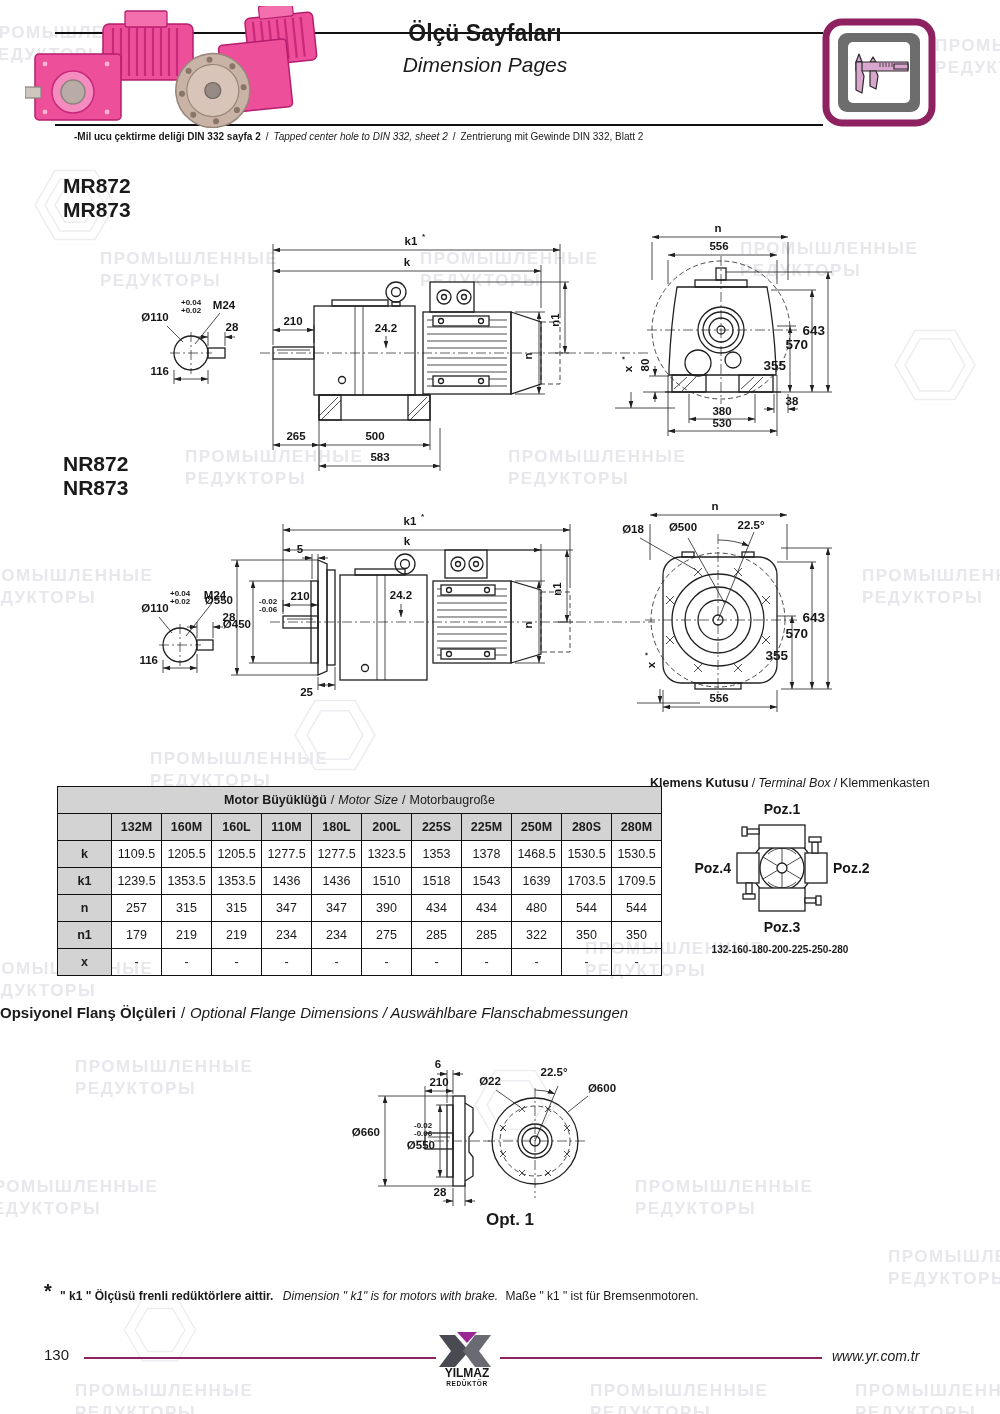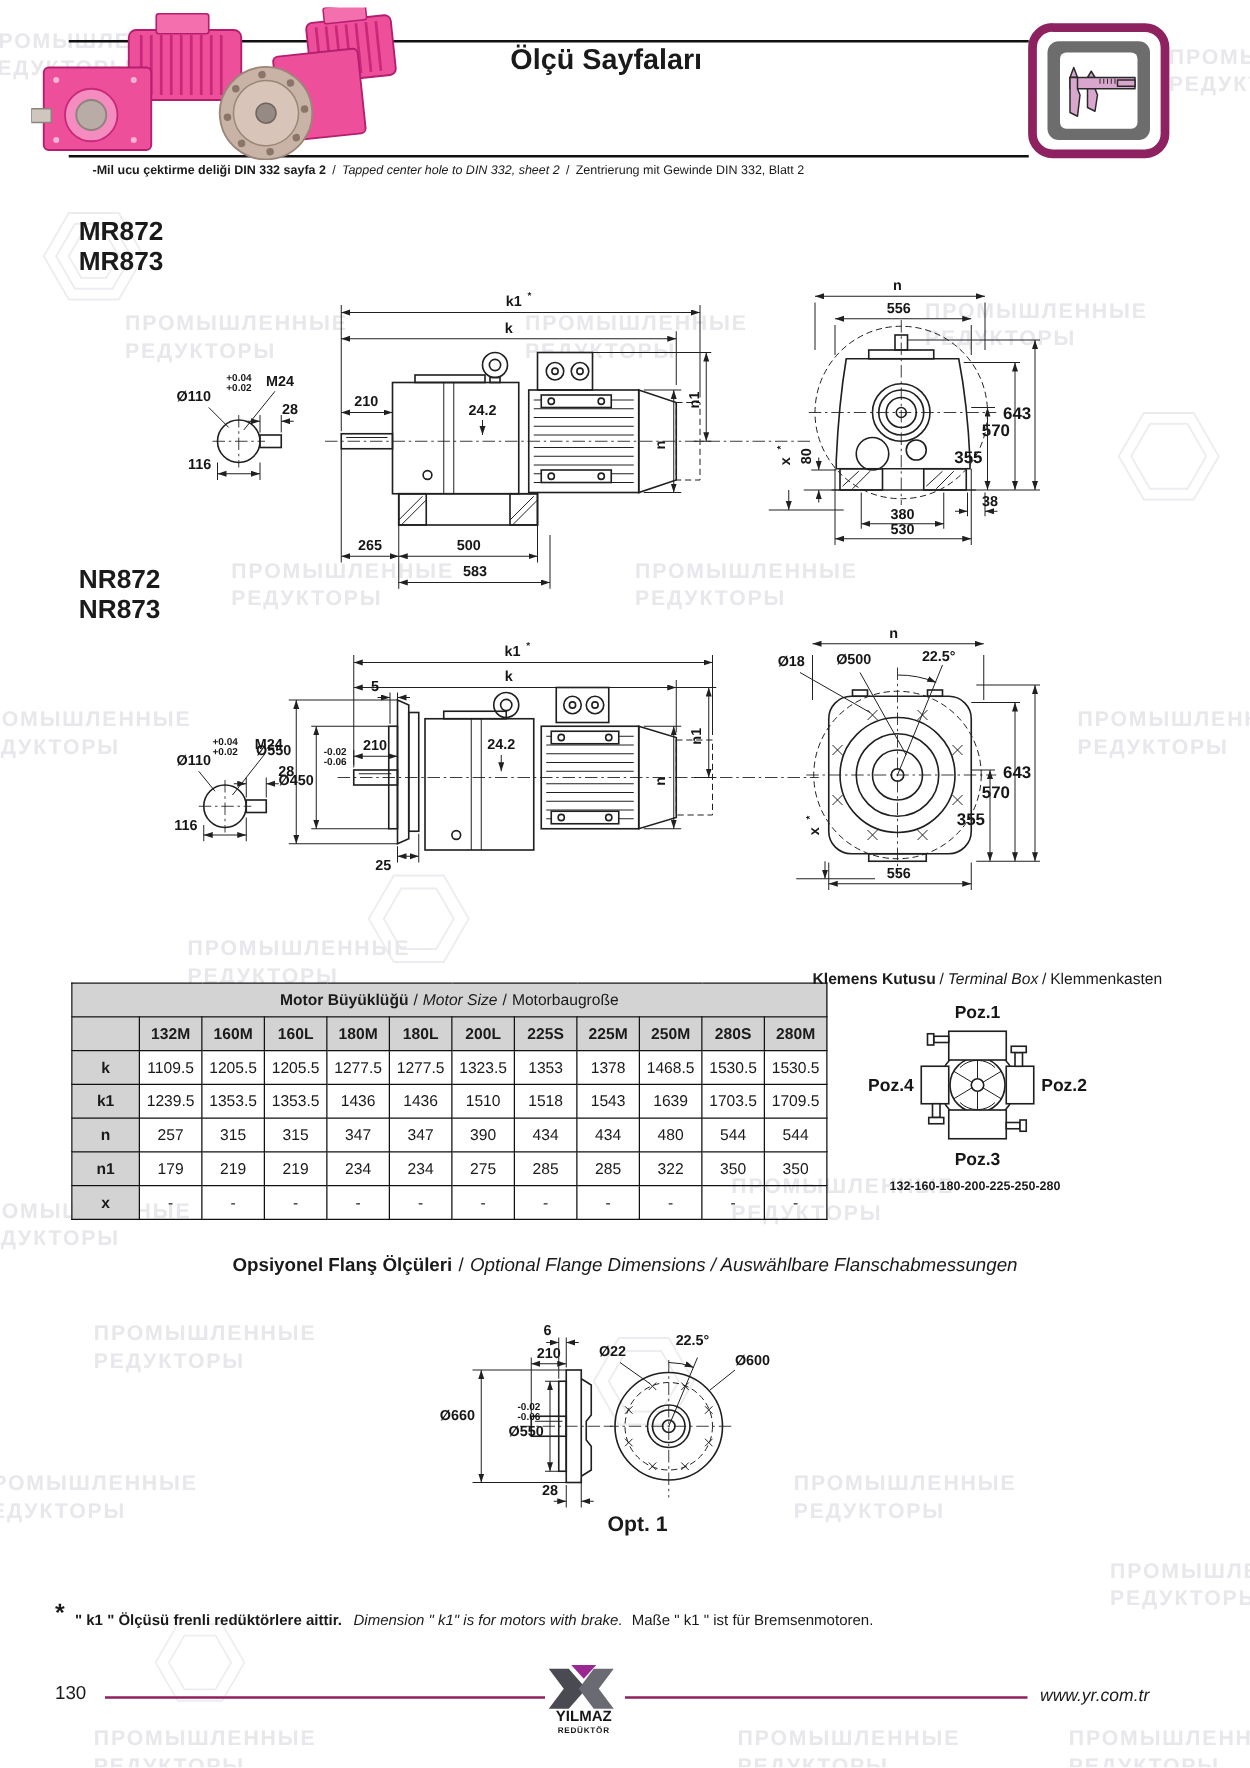--- a/index.html
+++ b/index.html
@@ -6,21 +6,21 @@
   .page { position:relative; width:1000px; height:1414px; background:#fff; overflow:hidden;
           font-family:"Liberation Sans", sans-serif; color:#1a1a1a; }
   .abs { position:absolute; }
   .wm { position:absolute; z-index:1; color:#e7e7ec; font-weight:bold; font-size:17px;
         letter-spacing:1.5px; line-height:1.3; white-space:nowrap; }
   .hex { position:absolute; z-index:0; }
   .hex path { fill:none; stroke:#ededf1; stroke-width:1.5; }
   .content { z-index:2; }
   
   .hline { position:absolute; left:55px; width:768px; height:2px; background:#111; z-index:2; }
-  .titleblock { position:absolute; left:320px; top:34px; width:330px; text-align:center; z-index:3; }
+  .titleblock { position:absolute; left:320px; top:20px; width:330px; text-align:center; z-index:3; }
   .t1 { font-size:23px; font-weight:bold; }
   .t2 { font-size:21px; font-style:italic; margin-top:6px; }
   .t3 { font-size:21px; margin-top:5px; }
   .note { position:absolute; left:74px; top:131px; font-size:10px; z-index:3; white-space:nowrap; }
   .note .b { font-weight:bold; }
   .note .i { font-style:italic; }
   .note .sep { margin:0 5px; }
   .models { position:absolute; left:63px; font-size:21px; font-weight:bold; line-height:24px; z-index:3; }
   
   svg text { font-family:"Liberation Sans", sans-serif; fill:#161616; }
@@ -38,21 +38,21 @@
   .spec td, .spec th { border:1.4px solid #111; height:26px; text-align:center; font-size:12.5px; padding:0 2px; }
   .spec th { background:#d3d3d3; }
   .spec .ttl { background:#d3d3d3; font-size:12.5px; }
   .spec .ttl .b { font-weight:bold; } .spec .ttl .i { font-style:italic; } .spec .ttl .sep { margin:0 4px; }
   .spec .lab { width:49px; } .spec .dcol { width:45px; }
   
   .tbtitle { position:absolute; left:650px; top:776px; font-size:12.5px; z-index:2; white-space:nowrap; }
   .tbtitle .b { font-weight:bold; } .tbtitle .i { font-style:italic; } .tbtitle .sep { margin:0 3px; }
   .sizes { position:absolute; left:690px; top:944px; width:180px; text-align:center;
            font-weight:bold; font-size:10px; z-index:2; }
-  .flangetitle { position:absolute; left:0; top:1004px; width:1000px; text-align:center; font-size:15px; z-index:2; }
+  .flangetitle { position:absolute; left:0; top:1004px; width:1000px; text-align:left; font-size:15px; z-index:2; }
   .flangetitle .b { font-weight:bold; } .flangetitle .i { font-style:italic; } .flangetitle .sep { margin:0 5px; }
   .opt1 { position:absolute; left:330px; top:1210px; width:360px; text-align:center;
           font-weight:bold; font-size:17px; z-index:2; }
   
   .fstar { position:absolute; left:44px; top:1280px; font-size:20px; font-weight:bold; z-index:2; }
   .fn { position:absolute; font-size:12px; z-index:2; white-space:nowrap; }
   .fn .b { font-weight:bold; } .fn .i { font-style:italic; } .fn .sep { margin:0 4px; }
   .pageno { position:absolute; left:44px; top:1346px; font-size:15px; z-index:2; }
   .pline { position:absolute; top:1357px; height:2px; background:#8e2160; z-index:2; }
   .site { position:absolute; left:832px; top:1348px; font-size:14px; font-style:italic; z-index:2; }
@@ -211,20 +211,21 @@
         <circle cx="217" cy="80" r="3" fill="#8a7568"></circle>
       <circle cx="164" cy="58" r="3" fill="#8a7568"></circle>
         <circle cx="208" cy="58" r="3" fill="#8a7568"></circle>
       <circle cx="164" cy="102" r="3" fill="#8a7568"></circle>
         <circle cx="208" cy="102" r="3" fill="#8a7568"></circle>
     </g>
   </svg>
 
   <div class="titleblock">
     <div class="t1">Ölçü Sayfaları</div>
+    <div class="t2">Dimension Pages</div>
   </div>
 
   <svg class="abs content" style="left:822px;top:18px" width="114" height="110" viewBox="0 0 114 110">
     <rect x="4" y="4" width="106" height="101" rx="16" fill="#ffffff" stroke="#8e2160" stroke-width="7"></rect>
     <rect x="16" y="15" width="82" height="79" rx="9" fill="#6d6d6d"></rect>
     <rect x="26" y="24" width="62" height="61" rx="5" fill="#ffffff"></rect>
     <g transform="translate(28,28)" fill="#d9a6ce" stroke="#2a2a2a" stroke-width="1.2" stroke-linejoin="round">
       <path d="M6,16 L9,8 L12,16 Z"></path>
       <path d="M20,16 L23,11 L26,16 Z"></path>
       <rect x="6" y="16" width="52" height="9"></rect>
@@ -615,21 +616,21 @@
         <tr>
       <td colspan="12" class="ttl">
         <span class="b">Motor Büyüklüğü</span><span class="sep">/</span><span class="i">Motor Size</span><span class="sep">/</span><span>Motorbaugroße</span>
       </td>
     </tr>
     <tr>
       <th class="lab"></th>
       <th class="dcol">132M</th>
       <th class="dcol">160M</th>
       <th class="dcol">160L</th>
-      <th class="dcol">180M</th>
+      <th class="dcol">110M</th>
       <th class="dcol">180L</th>
       <th class="dcol">200L</th>
       <th class="dcol">225S</th>
       <th class="dcol">225M</th>
       <th class="dcol">250M</th>
       <th class="dcol">280S</th>
       <th class="dcol">280M</th>
     </tr>
     <tr>
       <th>k</th>

